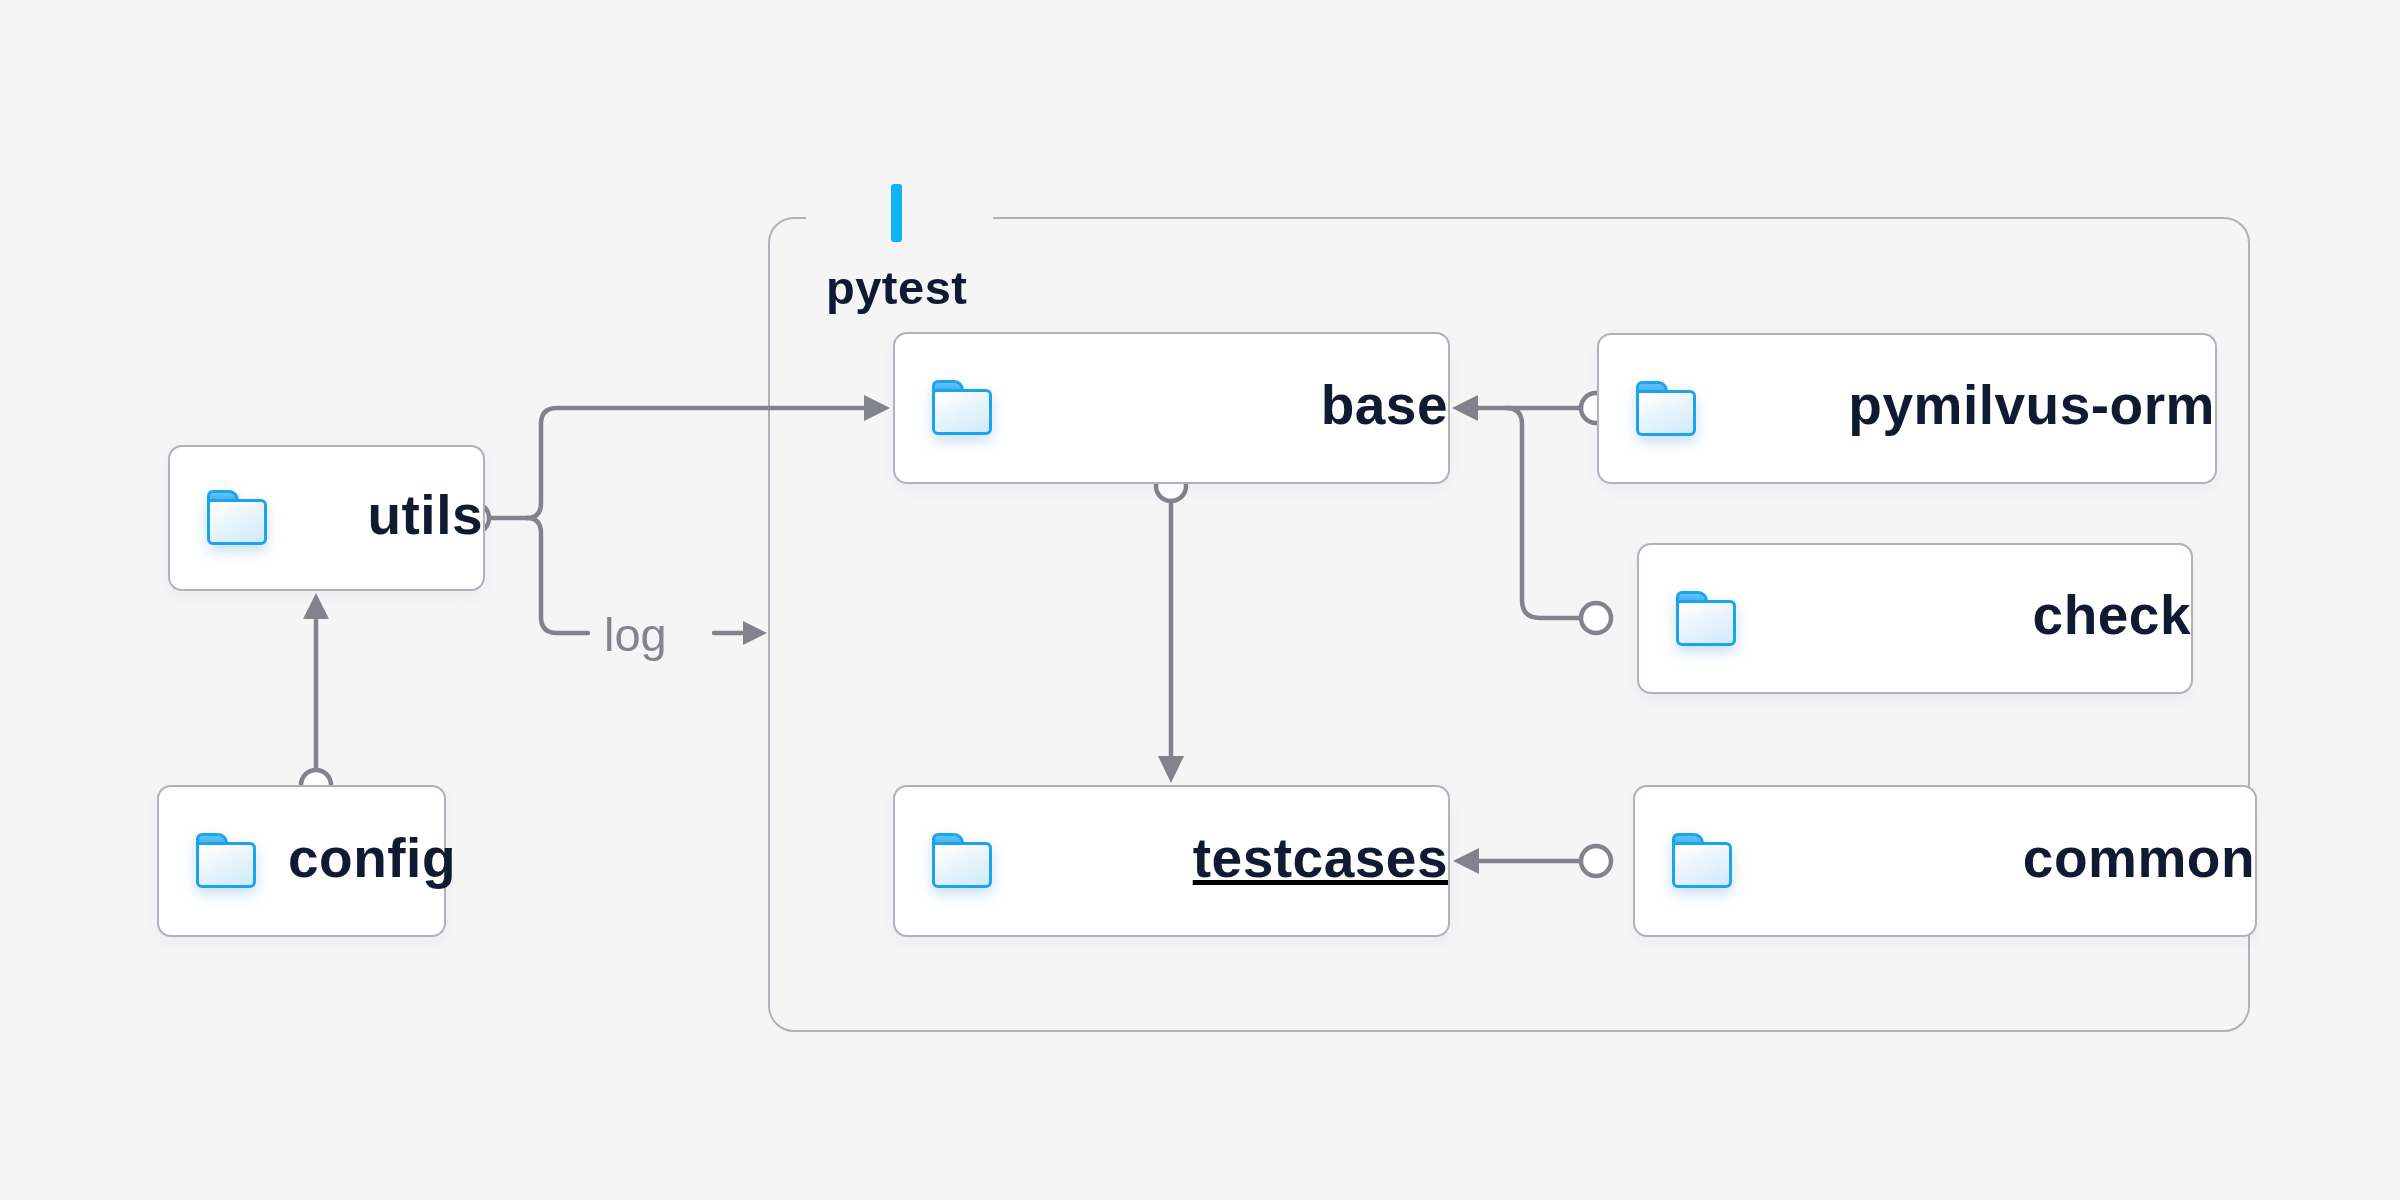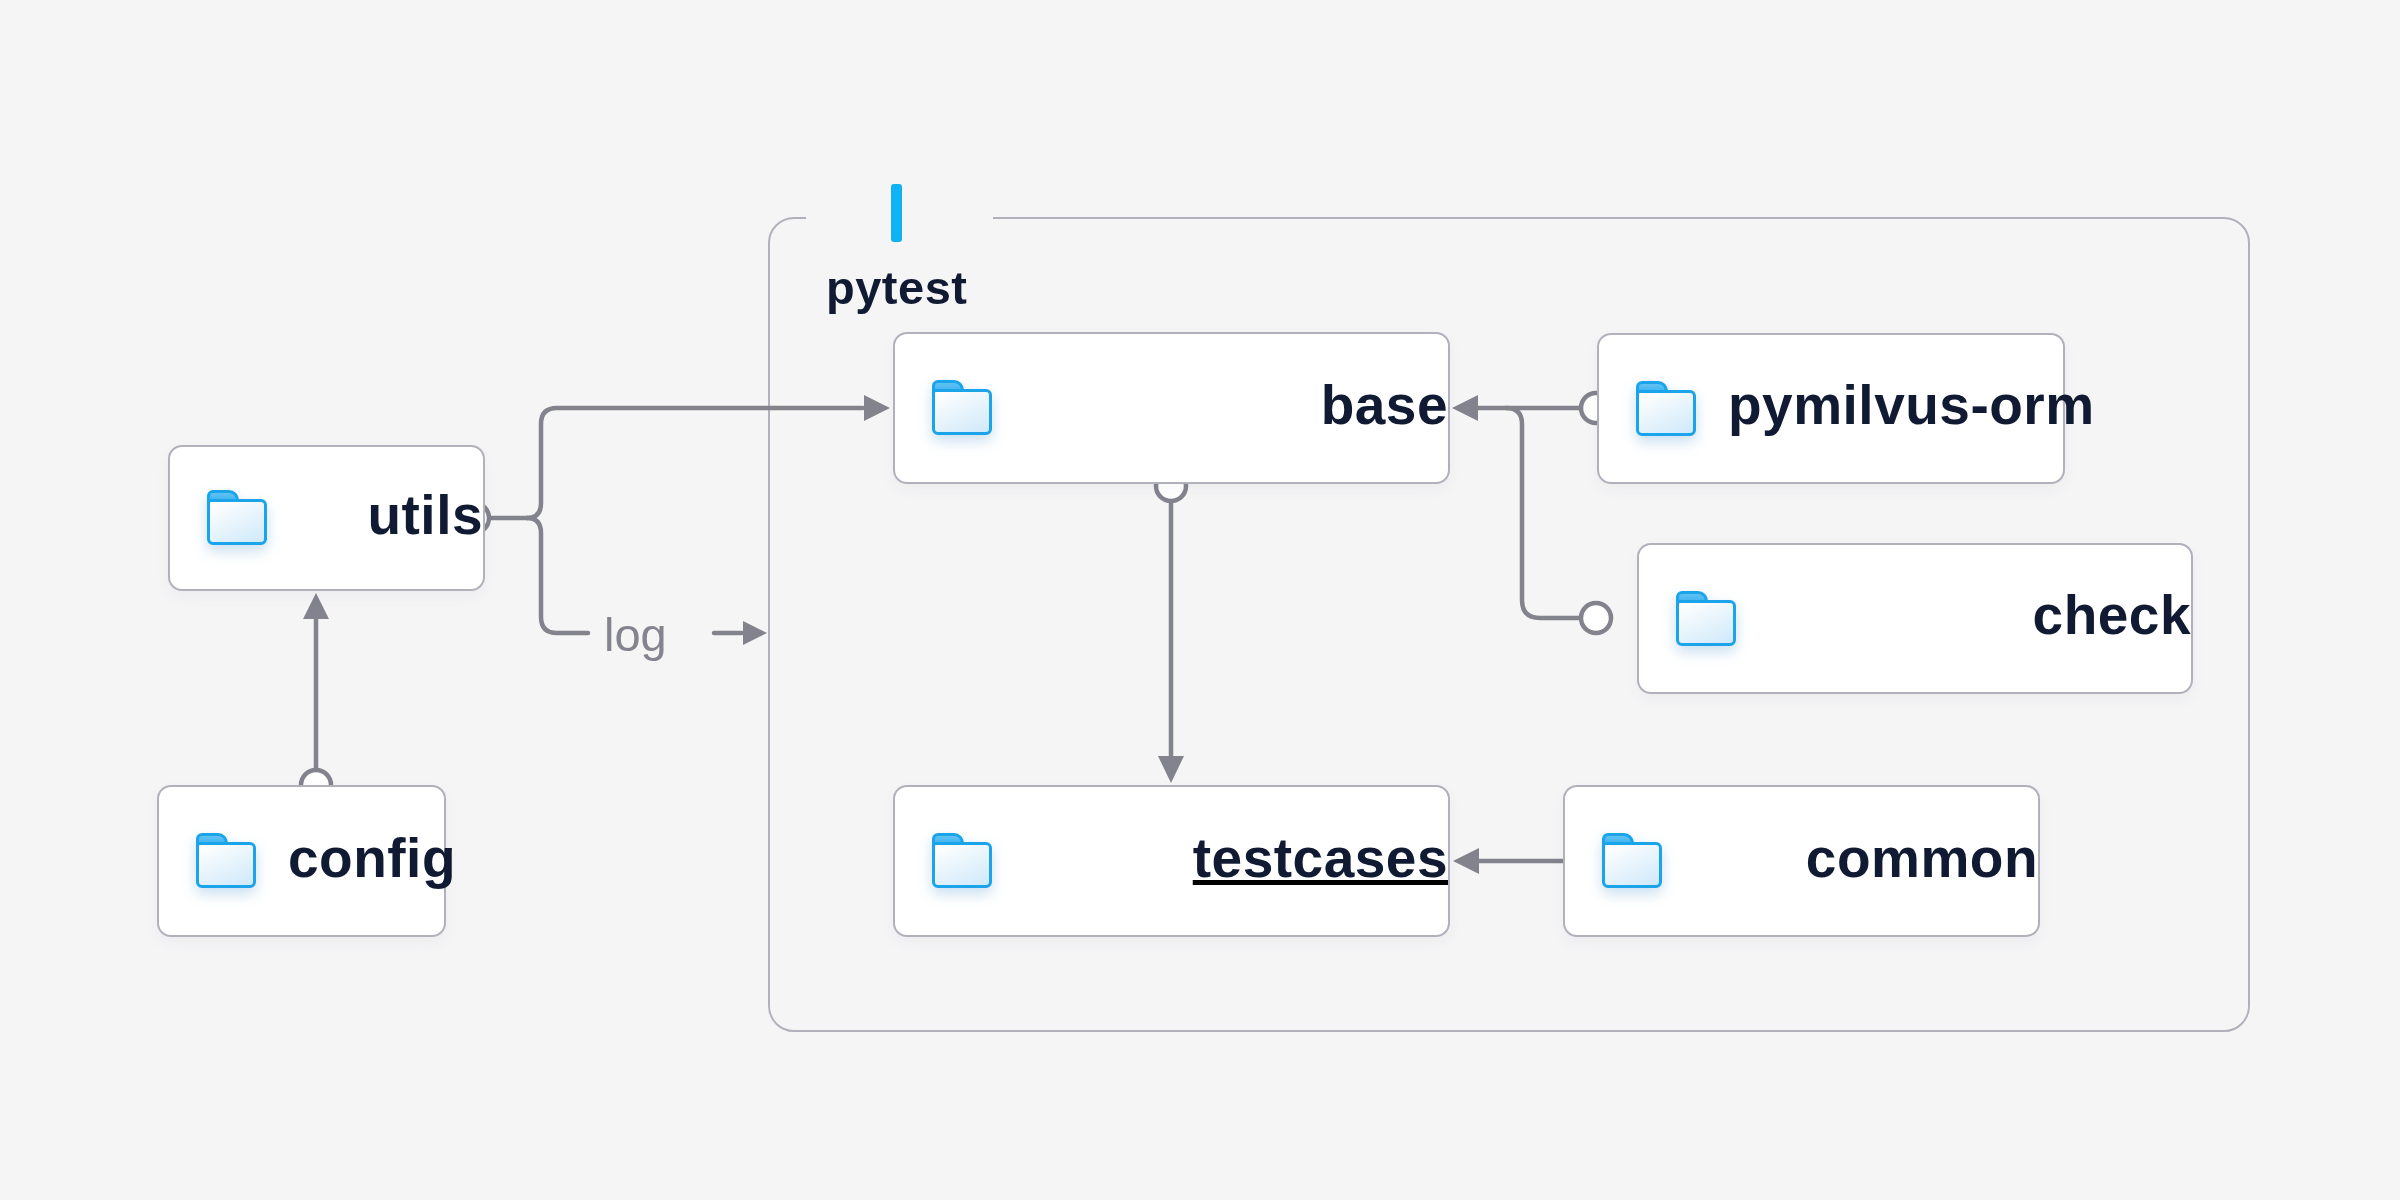--- a/index.html
+++ b/index.html
@@ -170,37 +170,37 @@
   </div>
 
   <div class="node" style="left:893px;top:785px;width:557px;height:152px;text-decoration:underline;">
     <div class="folder">
       <div class="folder-tab"></div>
       <div class="folder-body"></div>
     </div>
     <div class="node-label">testcases</div>
   </div>
 
-  <div class="node" style="left:1597px;top:333px;width:468px;height:151px;">
+  <div class="node" style="left:1597px;top:333px;width:620px;height:151px;">
     <div class="folder">
       <div class="folder-tab"></div>
       <div class="folder-body"></div>
     </div>
     <div class="node-label">pymilvus-orm</div>
   </div>
 
   <div class="node" style="left:1597px;top:543px;width:556px;height:151px;margin-left:40px;">
     <div class="folder">
       <div class="folder-tab"></div>
       <div class="folder-body"></div>
     </div>
     <div class="node-label">check</div>
   </div>
 
-  <div class="node" style="left:1563px;top:785px;width:477px;height:152px;gap:30px;">
+  <div class="node" style="left:1633px;top:785px;width:624px;height:152px;gap:30px;">
     <div class="folder">
       <div class="folder-tab"></div>
       <div class="folder-body"></div>
     </div>
     <div class="node-label">common</div>
   </div>
 
 </div>
 
 </body></html>

